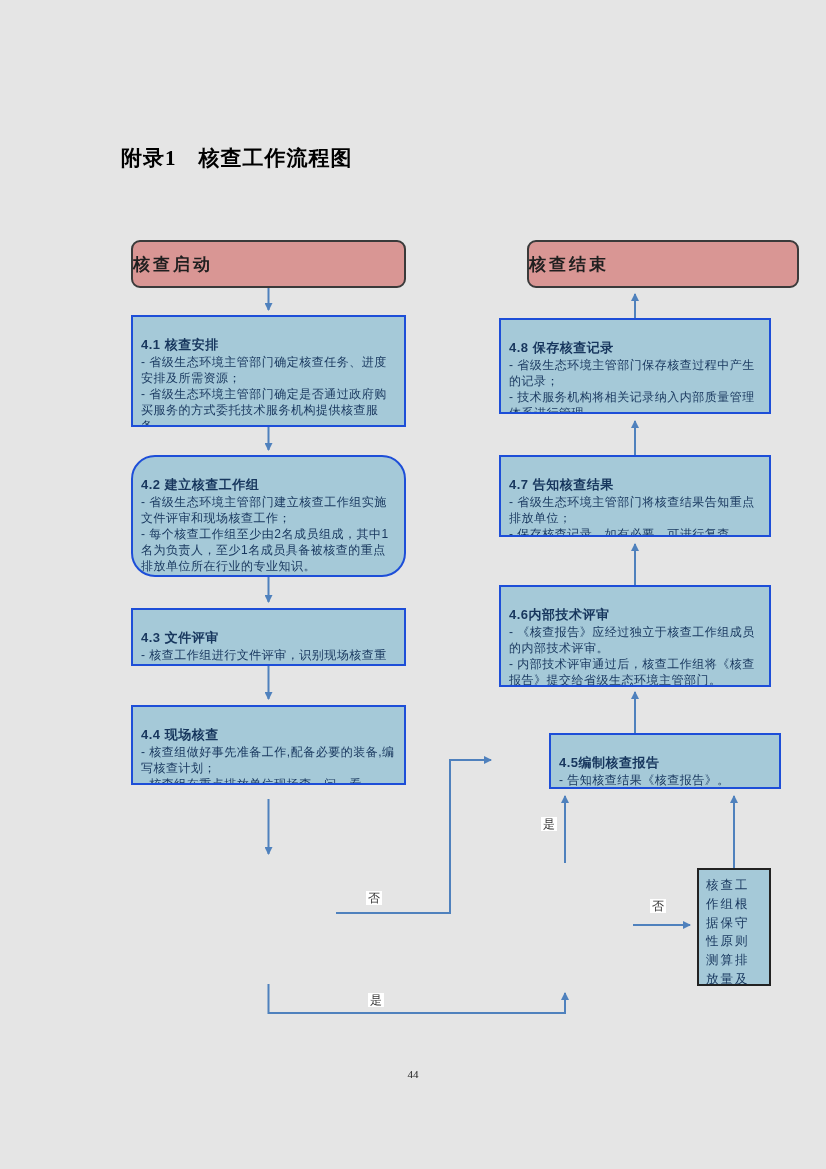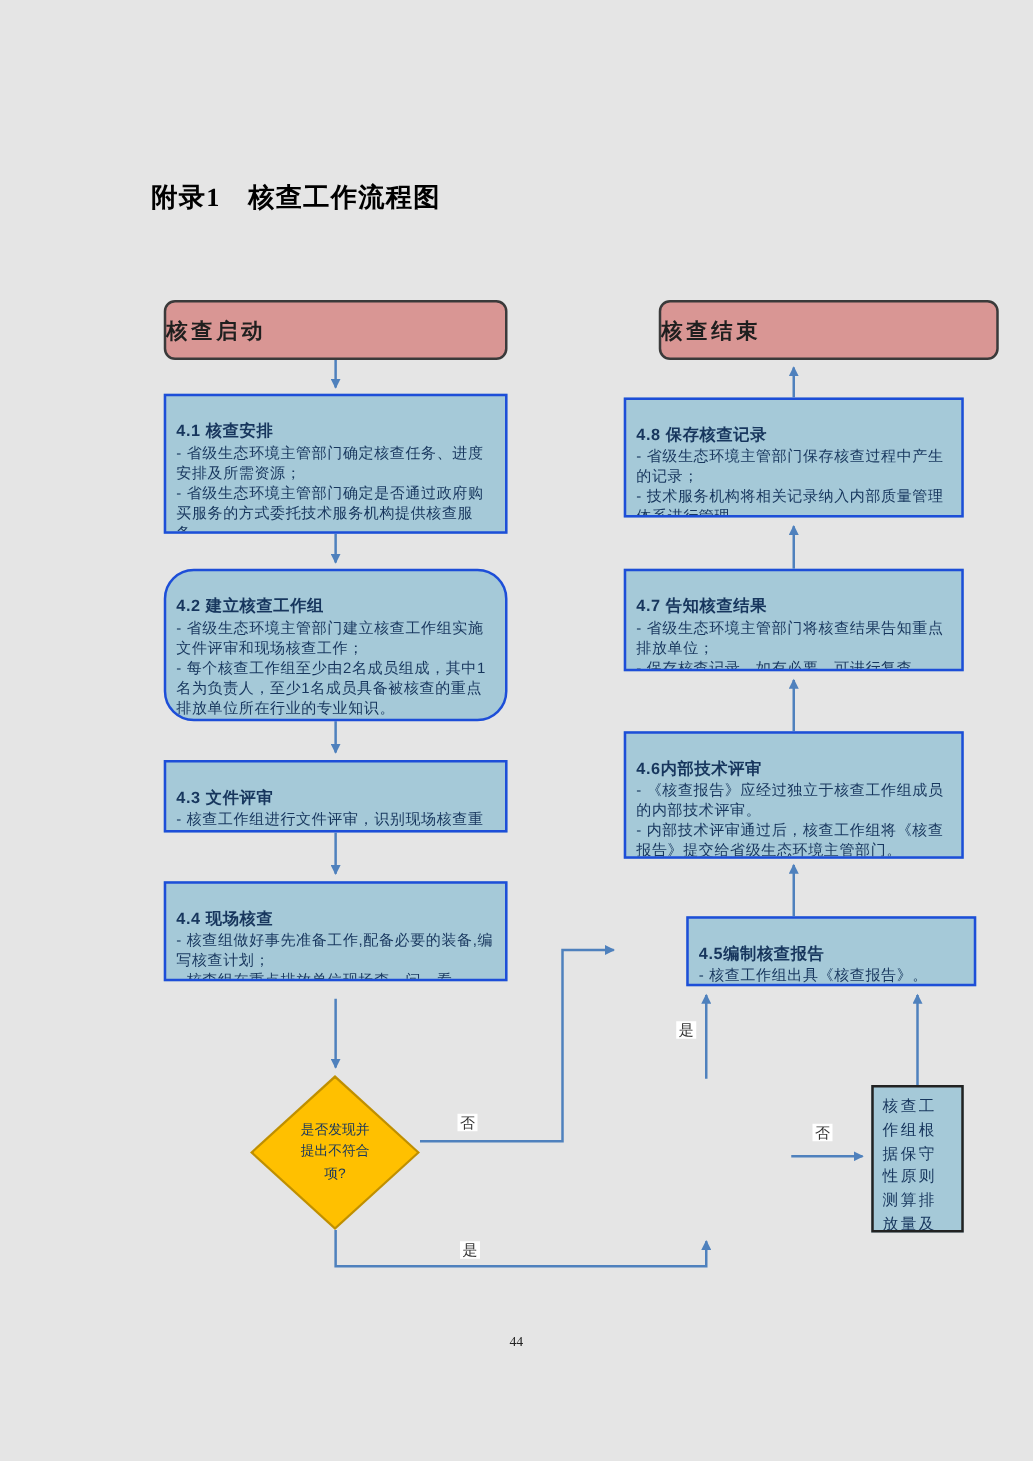--- a/index.html
+++ b/index.html
@@ -131,27 +131,23 @@
   </div>
 
   <div class="process" style="left:499px;top:585px;width:272px;height:102px;">
     <div class="box-title">4.6内部技术评审</div>
     <div class="box-body">- 《核查报告》应经过独立于核查工作组成员的内部技术评审。
 - 内部技术评审通过后，核查工作组将《核查报告》提交给省级生态环境主管部门。</div>
   </div>
 
   <div class="process" style="left:517px;top:733px;width:232px;height:56px;margin-left:32px;">
     <div class="box-title">4.5编制核查报告</div>
-    <div class="box-body">- 核查工作组出具《核查报告》。</div>
+    <div class="box-body">- 告知核查结果《核查报告》。</div>
   </div>
 
-  <div class="diamond" style="left:200px;top:860px;width:136px;height:124px;">
-    <div class="fill"></div>
-    <div class="q">是否发现并提出不符合项?</div>
-  </div>
 
 
   <div class="side-note" style="left:697px;top:868px;width:74px;height:118px;">核查工作组根据保守性原则测算排放量及相关数据。</div>
 
   <span class="edge-label" style="left:366px;top:891px;">否</span>
   <span class="edge-label" style="left:368px;top:993px;">是</span>
   <span class="edge-label" style="left:541px;top:817px;">是</span>
   <span class="edge-label" style="left:650px;top:899px;">否</span>
 
   <div class="page-number">44</div>

